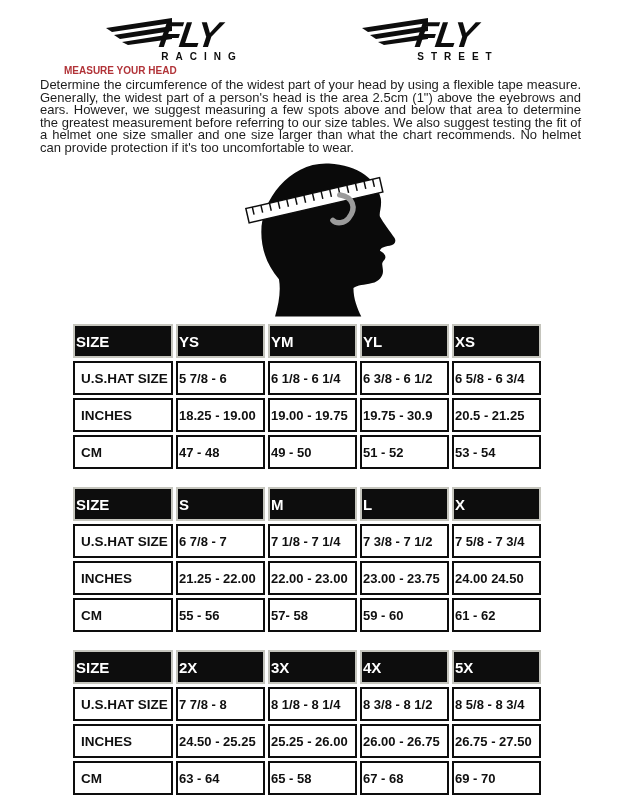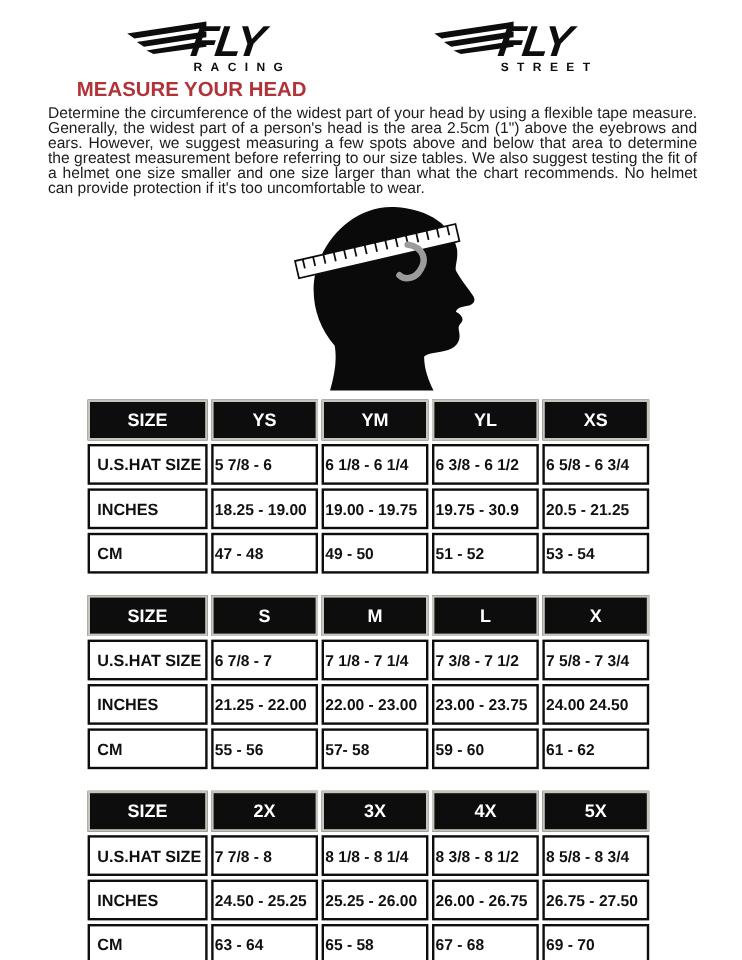--- a/index.html
+++ b/index.html
@@ -10,42 +10,42 @@
   
   .logo-row { display:flex; justify-content:center; gap:96px; padding-top:14px; }
   .logo { width:160px; }
   .logo svg { display:block; }
   .logo-sub {
     font-weight:bold; font-size:10px; letter-spacing:7px; color:#0d0d0d;
     padding-left:42px; margin-top:-3px; white-space:nowrap;text-align:center;
   }
   
   .heading {
-    margin:3px 0 0 40px; font-size:17px; font-weight:bold; color:#b13338;padding-left:24px;
+    margin:3px 0 0 40px; font-size:10px; font-weight:bold; color:#b13338;padding-left:24px;
   }
   .intro {
     margin:3px 37px 0 40px; font-size:13px; line-height:12.5px;
     text-align:justify; color:#1d1d1d;
   }
   
   .head-fig { width:196px; height:160px; margin:4px 0 0 228px; }
   .head-fig svg { display:block; }
   
   .tables { margin:3px 0 0 70px; }
   table.size-table {
     border-collapse:separate; border-spacing:3px; table-layout:fixed;
     margin:0 0 12px 0;
   }
   table.size-table th, table.size-table td {
     box-sizing:border-box; height:34px; font-weight:bold; white-space:nowrap;
     overflow:hidden;
   }
   table.size-table th {
     background:#0d0d0d; color:#ffffff; border:2px solid #c5c5bd;
-    font-size:15px; text-align:center;
+    font-size:15px; text-align:left;
   }
   table.size-table td {
     background:#ffffff; color:#101010; border:2px solid #0d0d0d;
     font-size:13px; 
   }
   table.size-table td.label { text-align:left; padding-left:6px; font-size:13.5px; }
   col.c-label { width:100px; }
   col.c-data  { width:89px; }
 </style>
 </head>

